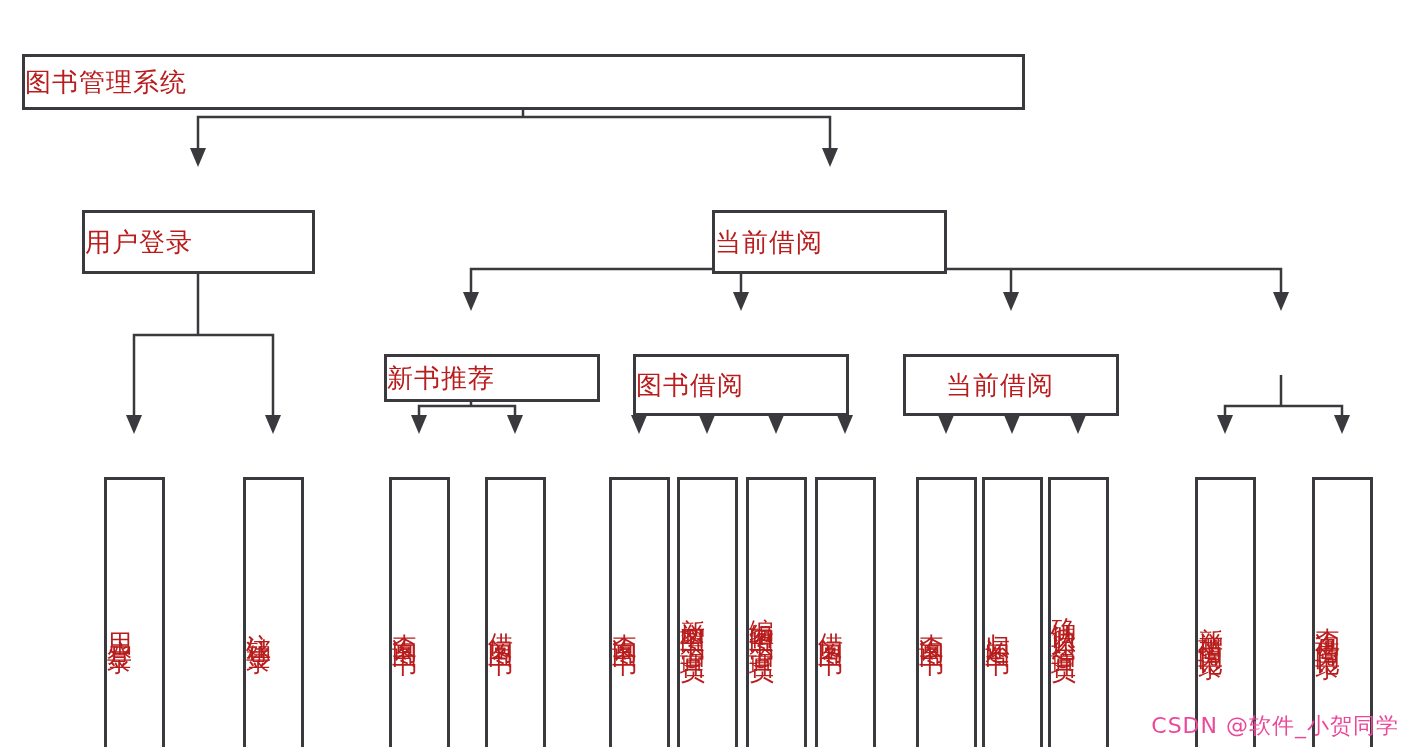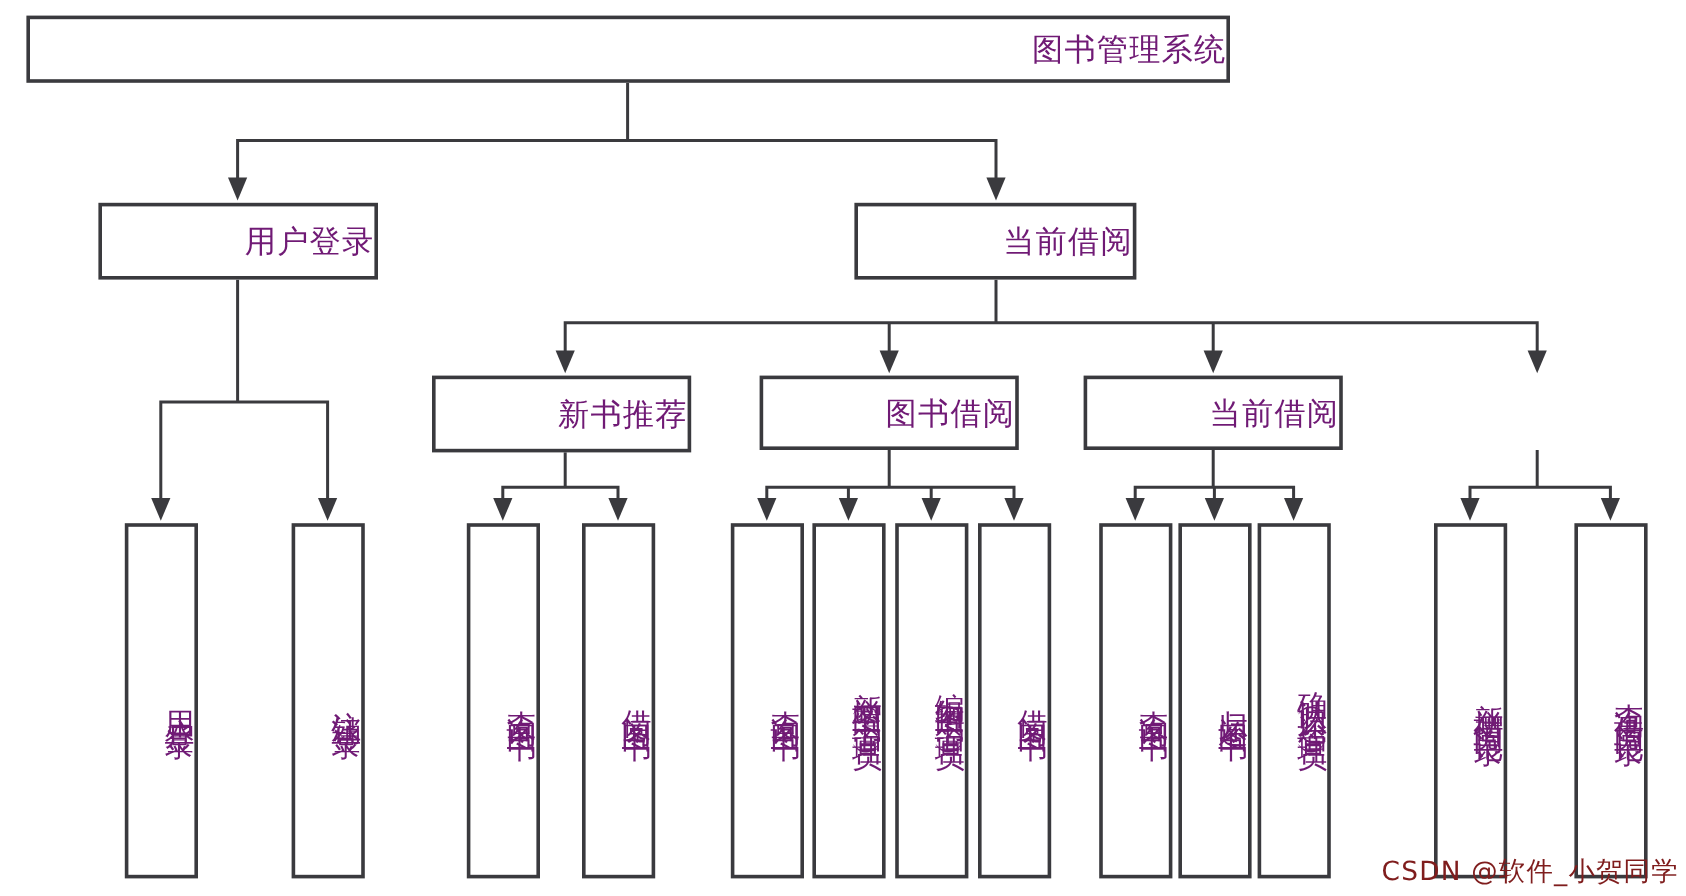--- a/index.html
+++ b/index.html
@@ -25,28 +25,29 @@
     fill: #3a3a3e;
     stroke: none;
   }
   .node {
     position: absolute;
     box-sizing: border-box;
     border: 3px solid #3a3a3e;
     background: #ffffff;
     display: flex;
     align-items: center;
-    justify-content: flex-end;
-    color: #701a75;
+    justify-content: flex-start;
+    color: #b91c1c;
+    margin-top: 41px;
   }
   .h-node { font-size: 26px; letter-spacing: 1px; white-space: nowrap; }
   .root-node  { left: 22px;   top: 13px;  width: 1003px; height: 56px; }
   .l2-user    { left: 82px;   top: 169px; width: 233px;  height: 64px; }
   .l2-book    { left: 712px;  top: 169px; width: 235px;  height: 64px; }
-  .g-recommend{ left: 360px;  top: 313px; width: 216px;  height: 64px; }
+  .g-recommend{ left: 384px;  top: 313px; width: 216px;  height: 48px; }
   .g-borrow   { left: 633px;  top: 313px; width: 216px;  height: 62px; }
   .g-current  { left: 903px;  top: 313px; width: 216px;  height: 62px; padding-left: 40px; }
   .g-records  { left: 1173px; top: 313px; width: 216px;  height: 62px; }
   .leaf {
     top: 436px;
     width: 61px;
     height: 296px;
   }
   .leaf .vtext {
     writing-mode: vertical-lr;
@@ -67,21 +68,21 @@
   .lf-9  { left: 916px; }
   .lf-10 { left: 982px; }
   .lf-11 { left: 1048px; }
   .lf-12 { left: 1195px; }
   .lf-13 { left: 1312px; }
   .watermark {
     position: absolute;
     top: 711px;
     right: 6px;
     font-size: 22px;
-    color: #7f1d1d;
+    color: #ec4899;
     letter-spacing: 1px;
     white-space: nowrap;
   }
 </style>
 </head>
 <body>
 
 <div class="stage">
 
   <svg class="connector-layer" width="1405" height="747" viewBox="0 0 1405 747" xmlns="http://www.w3.org/2000/svg">

